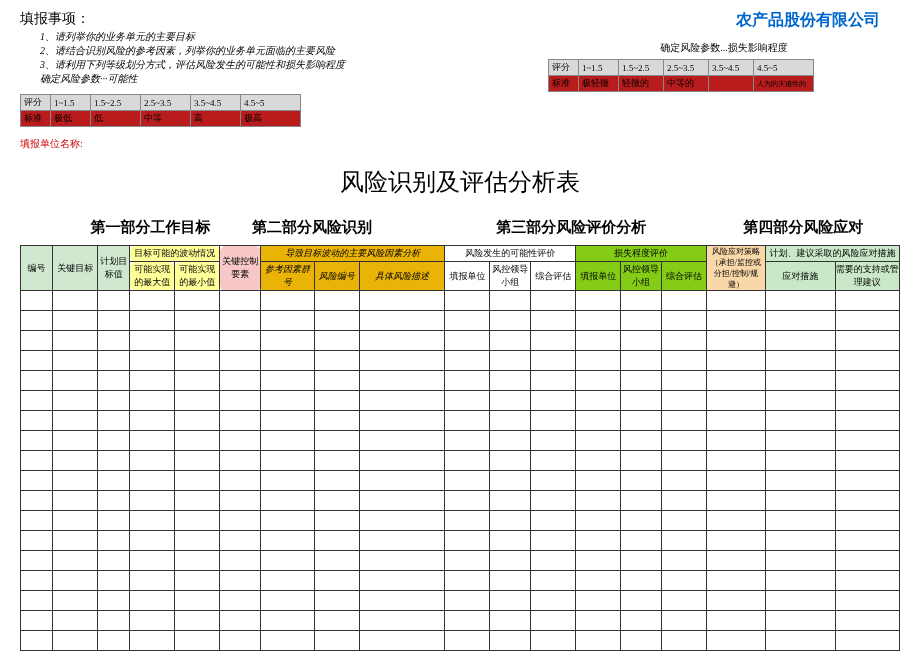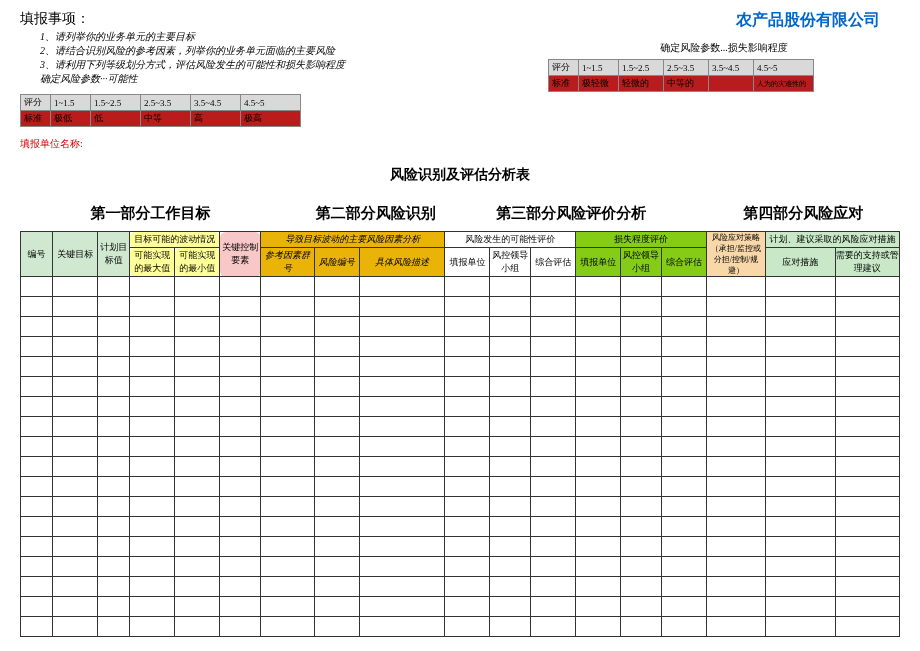--- a/index.html
+++ b/index.html
@@ -9,24 +9,24 @@
     .left-block { width: 55%; }
     .right-block { width: 40%; }
     .instructions-title { font-size: 14px; margin-bottom: 2px; }
     .instructions { font-size: 10px; line-height: 1.4; padding-left: 20px; font-style: italic; }
     .company { color: #0066cc; font-size: 16px; font-weight: bold; text-align: right; font-family: "Microsoft YaHei", sans-serif; font-style: normal; padding-right: 20px; }
     .param-title { font-size: 10px; margin: 10px 0 4px 0; text-align: center; }
     .small-table { border-collapse: collapse; font-size: 9px; }
     .small-table td { border: 1px solid #888; padding: 1px 3px; text-align: left; background: #d9d9d9; }
     .small-table tr:nth-child(2) td { background: #b91c1c; }
     .unit-name { color: #cc0000; font-size: 10px; margin: 10px 0; }
-    .main-title { text-align: center; font-size: 14px; font-family: "SimSun", "宋体", serif; margin: 15px 0 20px 0; font-weight: bold; }
+    .main-title { text-align: center; font-size: 24px; font-family: "SimSun", "宋体", serif; margin: 15px 0 20px 0; font-weight: normal; }
     .section-headers { display: flex; font-size: 15px; font-weight: bold; margin-bottom: 8px; }
     .sh1 { width: 210px; text-align: center; }
-    .sh2 { width: 190px; text-align: right; }
+    .sh2 { width: 190px; text-align: left; }
     .sh3 { width: 280px; text-align: center; }
     .sh4 { width: 200px; text-align: center; }
     .grid { border-collapse: collapse; width: 100%; table-layout: fixed; }
     .grid td { border: 1px solid #333; padding: 0; font-size: 9px; text-align: center; vertical-align: middle; height: 18px; }
     .hdr-row1 td { height: 15px; }
     .hdr-row2 td { height: 24px; }
     .c-green { background: #d0e8d0; }
     .c-yellow { background: #ffff99; border-radius: 6px; }
     .c-rose { background: #f8c8c8; border-radius: 6px; }
     .c-blue { background: #eab308; font-style: italic; }

